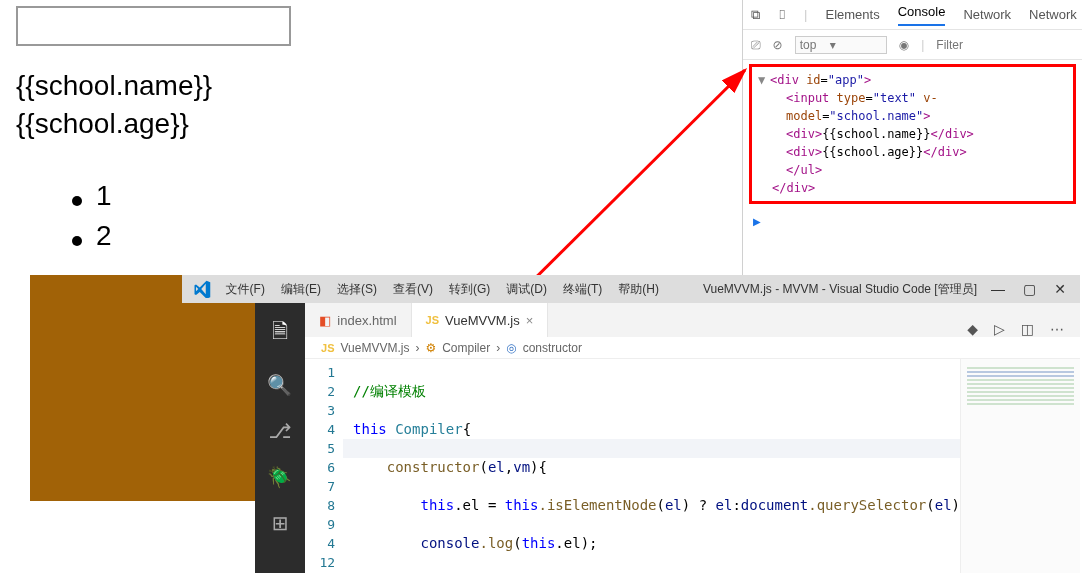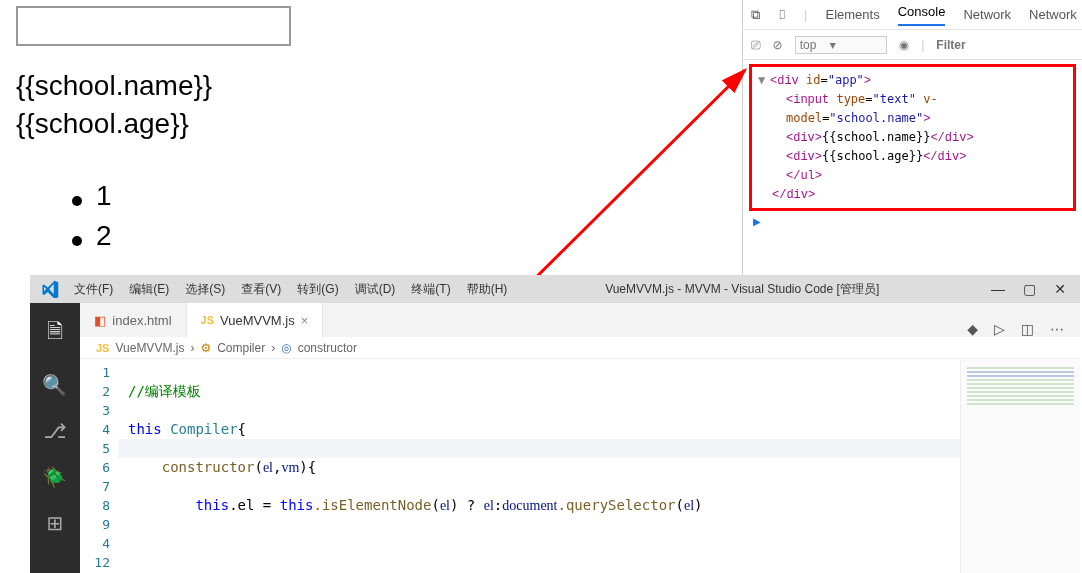--- a/index.html
+++ b/index.html
@@ -19,36 +19,36 @@
   
   .arrow { position: absolute; left: 0; top: 0; width: 1082px; height: 573px; pointer-events: none; }
 
   
   .devtools { position: absolute; right:0; top:0; width: 340px; height: 275px; border-left:1px solid #d0d0d0; background:#fff; font-family: Menlo, Consolas, monospace; font-size:12px; }
   .dt-toolbar { height: 30px; border-bottom:1px solid #e4e4e4; display:flex; align-items:center; gap:18px; padding-left:8px; color:#555; font-family: -apple-system, "Segoe UI", sans-serif; font-size:13px;}
   .dt-toolbar .active { color:#000; border-bottom:2px solid #1a73e8; padding-bottom:5px;}
   .dt-filterbar { height:30px; border-bottom:1px solid #e4e4e4; display:flex; align-items:center; gap:12px; padding-left:8px; color:#777; font-family: -apple-system,"Segoe UI",sans-serif; font-size:12px;}
   .dt-filterbar .sel { border:1px solid #ccc; padding:1px 50px 1px 4px; background:#fafafa; }
   .dt-console { border:3px solid #f00; margin:4px 6px; padding:4px 6px; line-height:1.5; }
-  .c-tag    { color:#a31288;font-family:Liberation Mono, monospace; }
+  .c-tag    { color:#a31288; }
   .c-attr   { color:#9b4509; }
   .c-val    { color:#1a1aa6; }
   .c-text   { color:#000; }
   .ind1 { padding-left: 14px; }
   .ind2 { padding-left: 28px; }
   .ind3 { padding-left: 42px; }
   .tri  { color:#888; display:inline-block; width:12px;}
   .blue-caret { color:#1a73e8; font-size:10px; position:absolute; left:753px; top:216px;}
 
   
-  .vscode { position: absolute; left:30px; top:275px; width:1050px; height:226px; background:#c4b5fd; display:flex; flex-direction:column; font-family: -apple-system,"Segoe UI",sans-serif;}
+  .vscode { position: absolute; left:30px; top:275px; width:1050px; height:226px; background:#a16207; display:flex; flex-direction:column; font-family: -apple-system,"Segoe UI",sans-serif; align-items: flex-end;}
   .vsc-title { height:30px; background:#dddddd; display:flex; align-items:center; font-size:12px; color:#333;}
   .vsc-logo  { width:28px; height:28px; margin:0 6px; color:#0079cf; display:flex; align-items:center; justify-content:center;}
   .vsc-menu  { display:flex; gap:16px; padding-left:4px;}
-  .vsc-center { flex:1; text-align:center; color:#333; }
+  .vsc-center { flex:1; text-align:center; color:#333;padding-left:44px; }
   .vsc-winbtns { display:flex; gap:18px; padding:0 14px; color:#333; font-size:14px;}
   .vsc-body { flex:1; display:flex; background:#fff;}
   .vsc-activity { width:50px; background:#2c2c2c; display:flex; flex-direction:column; align-items:center; gap:22px; padding-top:14px; color:#aaa; font-size:20px;}
   .vsc-activity .on { color:#fff;}
   .vsc-main { flex:1; display:flex; flex-direction:column; }
   .vsc-tabs { height:34px; background:#f3f3f3; display:flex; align-items:flex-end; font-size:13px; }
   .vsc-tab  { height:34px; padding:0 14px; display:flex; align-items:center; gap:6px; color:#666; border-right:1px solid #e5e5e5;}
   .vsc-tab.active { background:#fff; color:#333;}
   .ic-html { color:#e44d26; }
   .ic-js   { color:#f0c040; font-weight:bold; font-size:11px; }
@@ -59,21 +59,21 @@
   .codearea { flex:1; padding:4px 0 0 10px; line-height:19px; white-space:pre; color:#000;}
   .hl-line { position:absolute; left:38px; right:0; top:calc(4px + 19px*4); height:19px; background:#f2f4f8; z-index:0;}
   .codearea > div { position:relative; z-index:1; }
   .minimap { width:120px; background:#fbfbfb; border-left:1px solid #eee; position:relative;}
   .minimap .mm { position:absolute; left:6px; right:6px; background:#cfe3cf; height:2px;}
 
   .t-comment{ color:#008000;}
   .t-key    { color:#0000ff;}
   .t-type   { color:#267f99;}
   .t-fn     { color:#795e26;}
-  .t-var    { color:#001080;font-family:Liberation Serif, serif;}
+  .t-var    { color:#001080;}
   .t-punc   { color:#000;}
 </style>
 </head>
 <body>
 
 <div class="page">
   <div class="txtbox"></div>
   <div class="schoolname">{{school.name}}</div>
   <div class="schoolage">{{school.age}}</div>
   <div class="bullet b1"></div>
@@ -91,21 +91,21 @@
     <span class="active">Console</span>
     <span>Network</span>
     <span>Network</span>
   </div>
   <div class="dt-filterbar">
     <span>⎚</span>
     <span>⊘</span>
     <span class="sel"><span>top</span> &nbsp;&nbsp;&nbsp;▾</span>
     <span>◉</span>
     <span style="color:#ccc">|</span>
-    <input style="border: none; outline: none; font-size: 12px; width: 70px; font-weight: bold;" placeholder="Filter">
+    <input style="border: none; outline: none; font-size: 12px; width: 70px;" placeholder="Filter">
   </div>
   <div class="dt-console">
     <div><span class="tri">▼</span><span class="c-tag">&lt;div </span><span class="c-attr">id</span>=<span class="c-val">"app"</span><span class="c-tag">&gt;</span></div>
     <div class="ind2"><span class="c-tag">&lt;input </span><span class="c-attr">type</span>=<span class="c-val">"text"</span> <span class="c-attr">v-model</span>=<span class="c-val">"school.name"</span><span class="c-tag">&gt;</span></div>
     <div class="ind2"><span class="c-tag">&lt;div&gt;</span><span class="c-text">{{school.name}}</span><span class="c-tag">&lt;/div&gt;</span></div>
     <div class="ind2"><span class="c-tag">&lt;div&gt;</span><span class="c-text">{{school.age}}</span><span class="c-tag">&lt;/div&gt;</span></div>
     <div class="ind2"><span class="c-tag">&lt;/ul&gt;</span></div>
     <div class="ind1"><span class="c-tag">&lt;/div&gt;</span></div>
   </div>
 </div>
@@ -193,20 +193,21 @@
             <div>8</div>
             <div>9</div>
           <div>4</div>
             <div>12</div>
         </div>
         <div class="codearea">
 <div><span class="t-comment">//编译模板</span></div>
 <div><span class="t-key">this </span><span class="t-type">Compiler</span><span class="t-punc">{</span></div>
 <div>    <span class="t-fn">constructor</span><span class="t-punc">(</span><span class="t-var">el</span><span class="t-punc">,</span><span class="t-var">vm</span><span class="t-punc">)</span><span class="t-punc">{</span></div>
 <div>        <span class="t-key">this</span><span class="t-punc">.el = </span><span class="t-key">this</span><span class="t-fn">.isElementNode</span><span class="t-punc">(</span><span class="t-var">el</span><span class="t-punc">) ? </span><span class="t-var">el</span><span class="t-punc">:</span><span class="t-var">document</span><span class="t-fn">.querySelector</span><span class="t-punc">(</span><span class="t-var">el</span><span class="t-punc">)</span></div>
+<div>        <span class="t-var">console</span><span class="t-fn">.log</span><span class="t-punc">(</span><span class="t-key">this</span><span class="t-punc">.el);</span></div>
 <div>    </div>
 
 
 
 
 
         </div>
         <div class="minimap">
           <div class="mm" style="top:8px"></div>
             <div class="mm" style="top:12px;background:#b8c8e0"></div>

